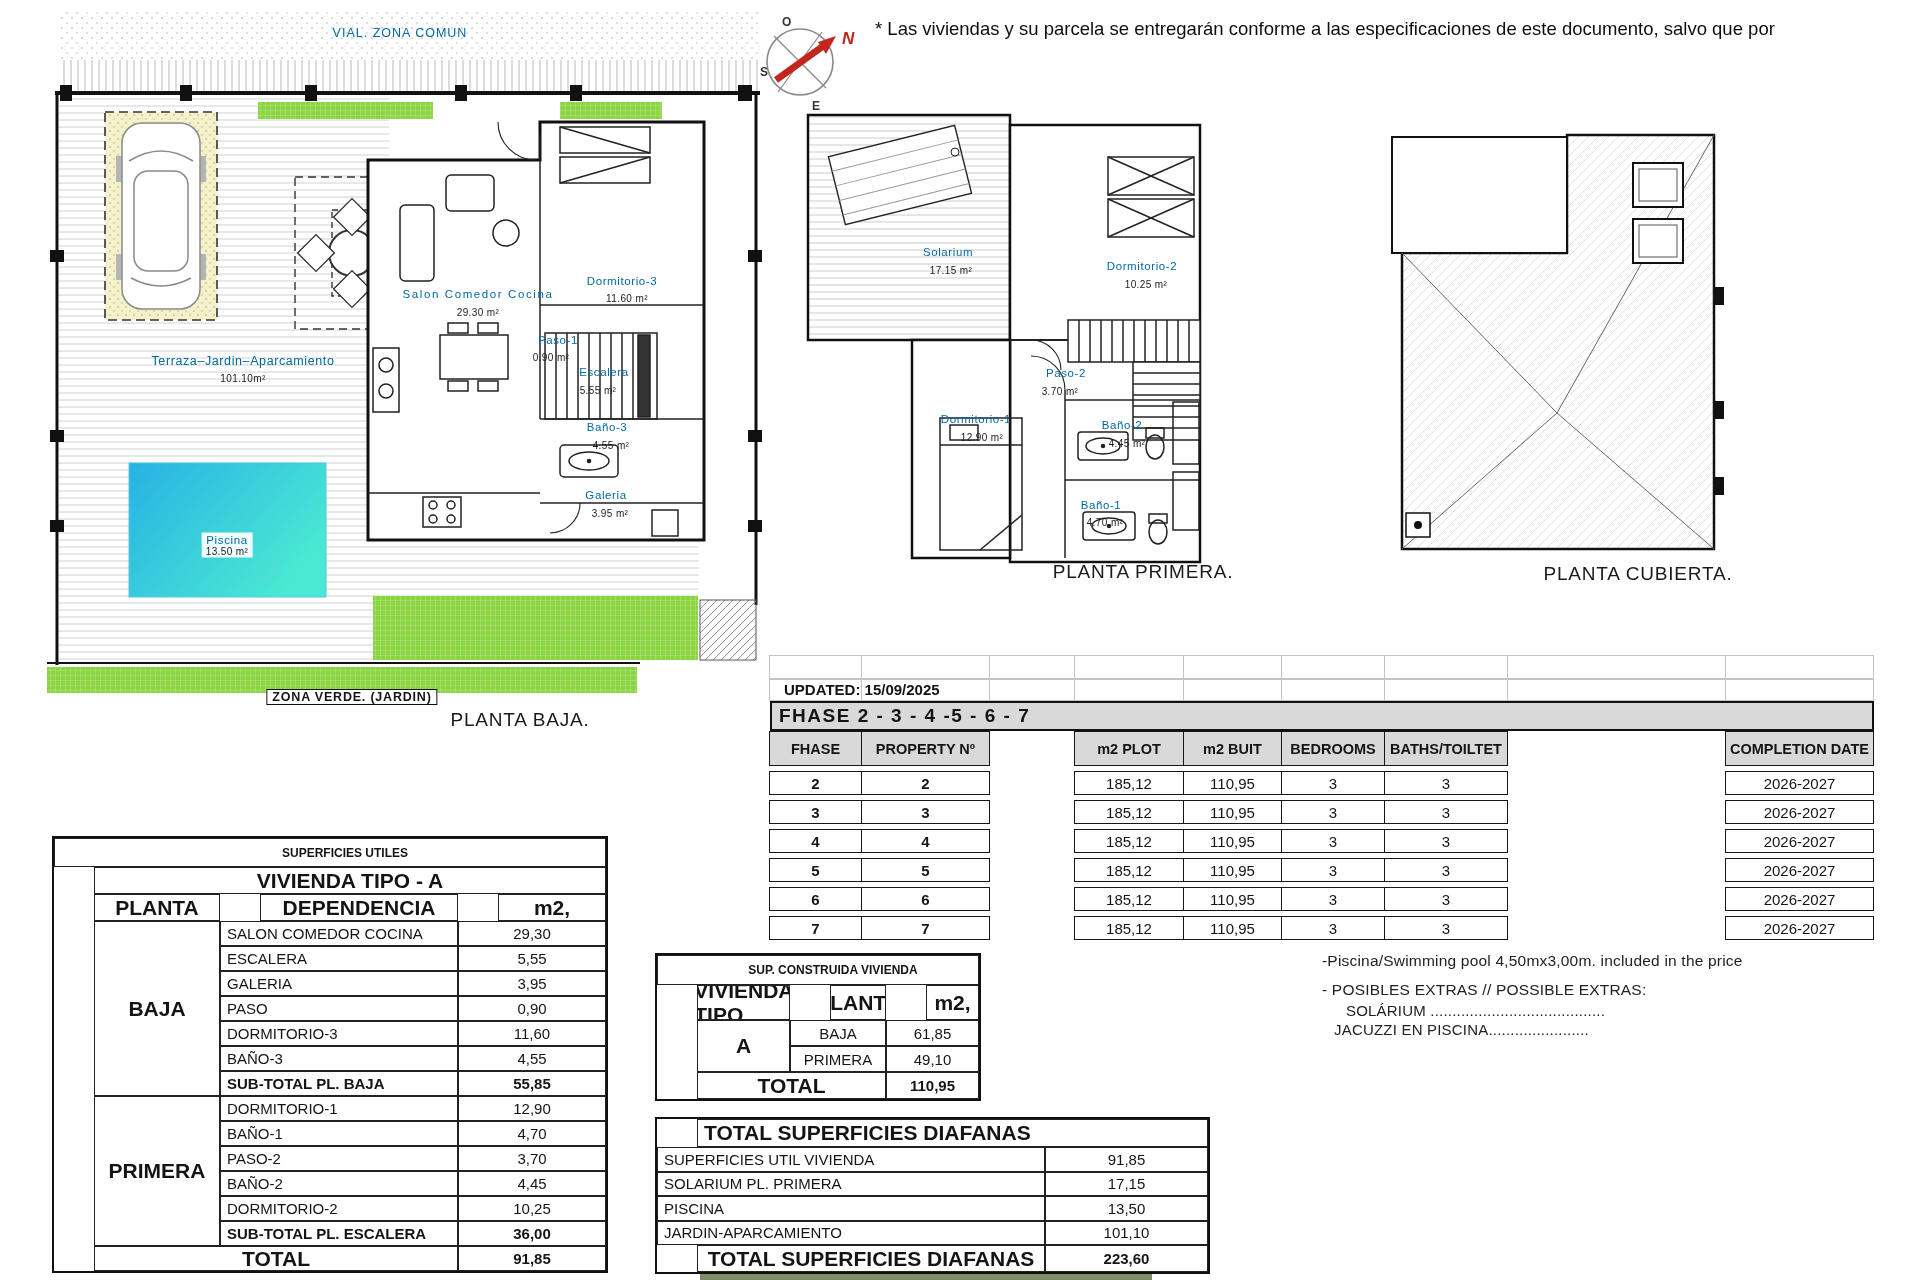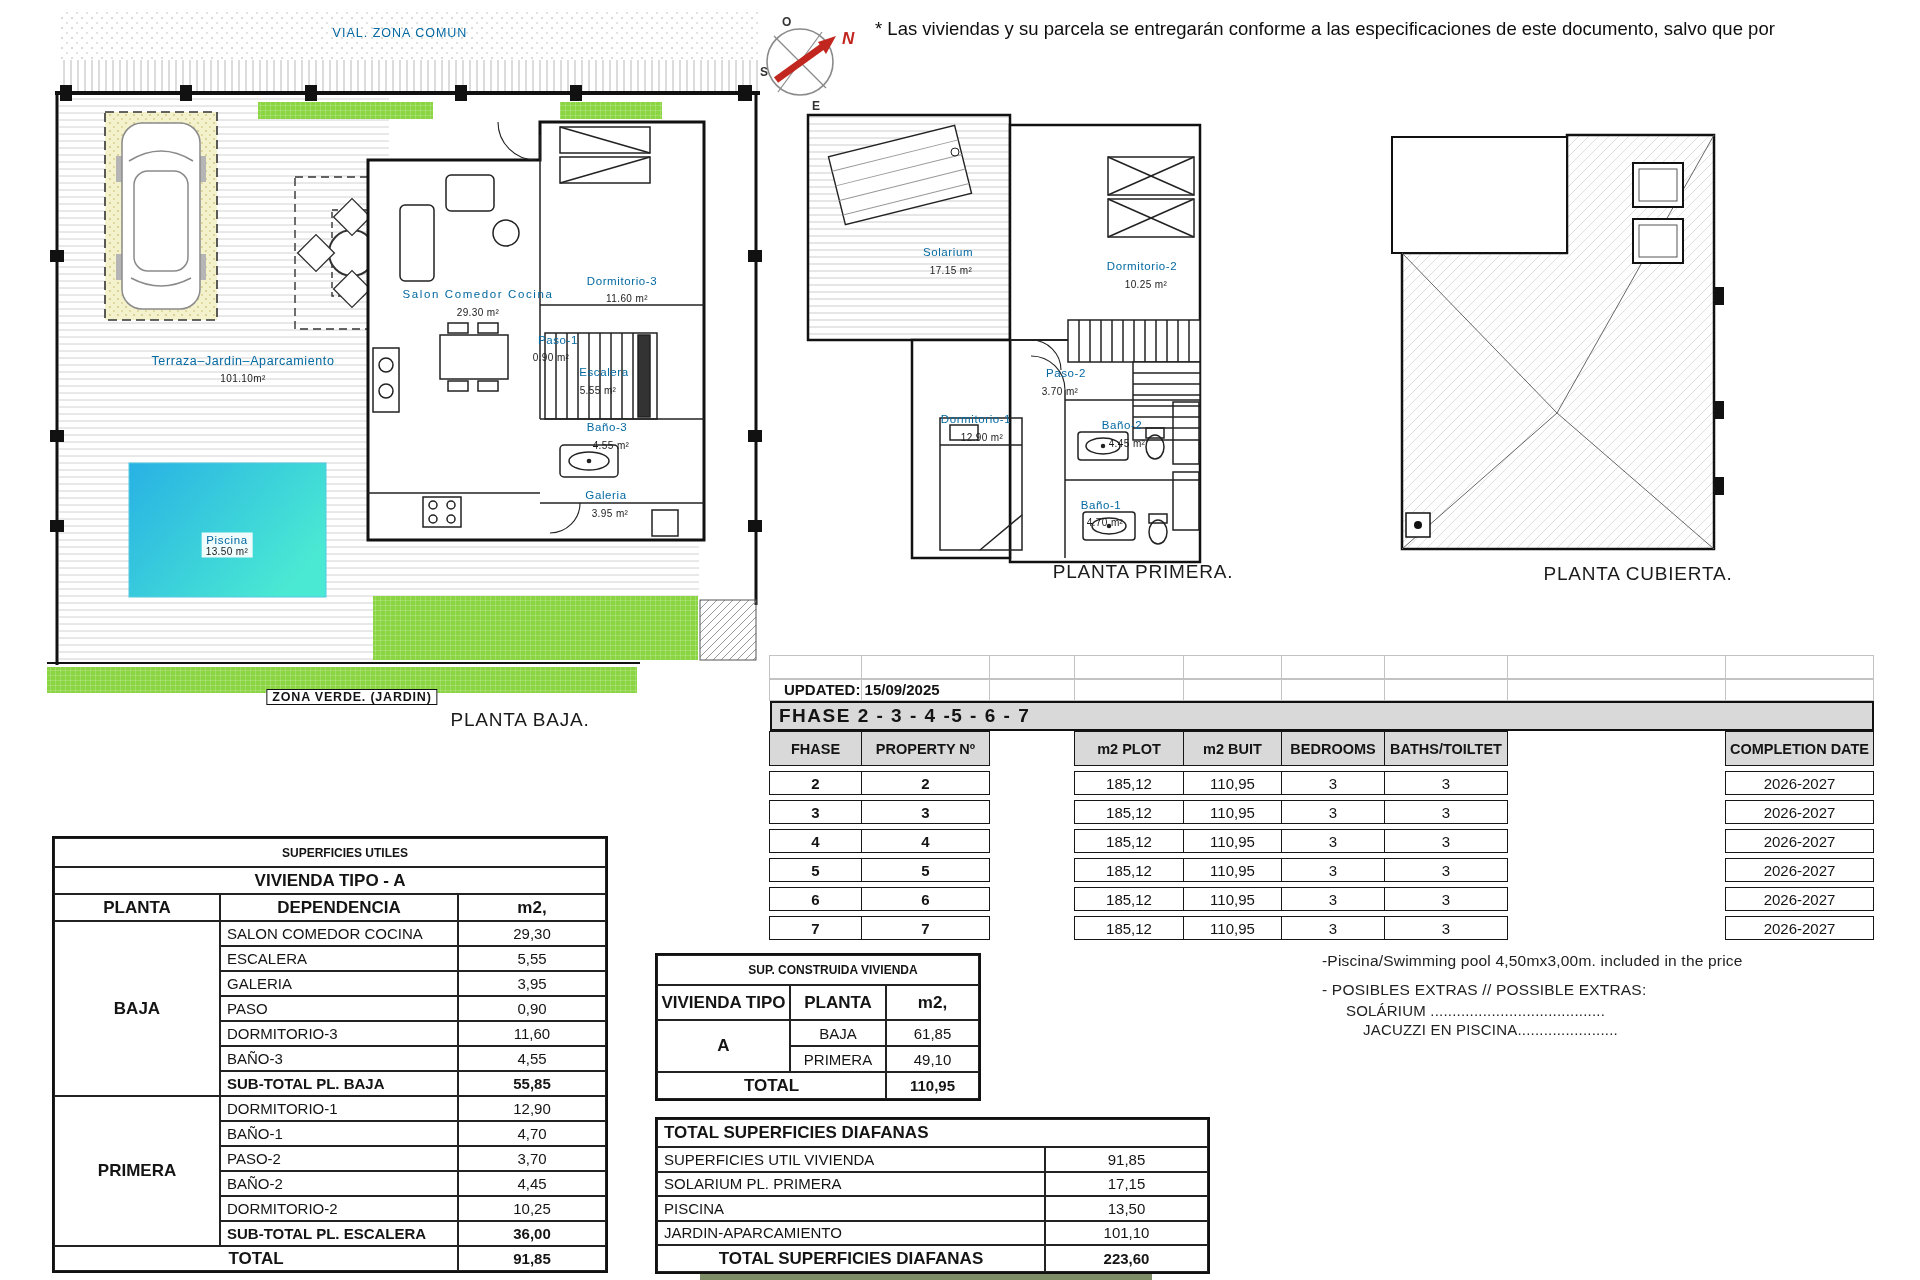--- a/index.html
+++ b/index.html
@@ -23,21 +23,21 @@
   .pcell.b{font-weight:700;}
   .plight{border:1px solid #c3c3c3;background:#fff;margin-left:-1px;}
   .ptitlebar{background:#d9d9d9;border:2px solid #111;font-weight:700;font-size:19px;
              display:flex;align-items:center;padding-left:7px;letter-spacing:1.5px;}
   
   .gtable{display:grid;border:2px solid #111;background:#fff;}
   .gcell{border:1px solid #222;display:flex;align-items:center;justify-content:center;
          font-size:15px;background:#fff;overflow:hidden;}
   .gcell.left{justify-content:flex-start;padding-left:6px;}
   .gcell.b{font-weight:700;}
-  .t17{font-size:12px;padding-left:30px;} .t16{font-size:17px;}
+  .t17{font-size:12px;padding-left:30px;} .t16{font-size:21px;margin-left:40px;}
   .extras{font-size:15.5px;color:#222;letter-spacing:.2px;}
   .disc{font-size:18.5px;line-height:1.42;color:#0e0e0e;}
 </style>
 </head>
 <body>
 
 <div id="canvas">
 
   <svg class="abs" style="left:40px;top:5px" width="730" height="740" viewBox="0 0 730 740">
     <defs>
@@ -491,17 +491,17 @@
     <div class="gcell left">JARDIN-APARCAMIENTO</div>
     <div class="gcell">101,10</div>
     <div class="gcell b t16">TOTAL SUPERFICIES DIAFANAS</div>
     <div class="gcell b">223,60</div>
   </div>
 
   <div class="abs extras" style="left:1322px;top:952px;width:520px">
     <div>-Piscina/Swimming pool 4,50mx3,00m. included in the price</div>
     <div style="margin-top:11px">- POSIBLES EXTRAS // POSSIBLE EXTRAS:</div>
     <div style="margin-left:24px;margin-top:3px;font-size:15px">SOLÁRIUM ........................................</div>
-    <div style="margin-left:41px;margin-top:2px;font-size:15px">JACUZZI EN PISCINA.......................</div>
+    <div style="margin-left:12px;margin-top:2px;font-size:15px">JACUZZI EN PISCINA.......................</div>
   </div>
 
   <div class="abs" style="left:700px;top:1274px;width:452px;height:6px;background:#5c7040;opacity:.8"></div>
 </div>
 
 </body></html>

